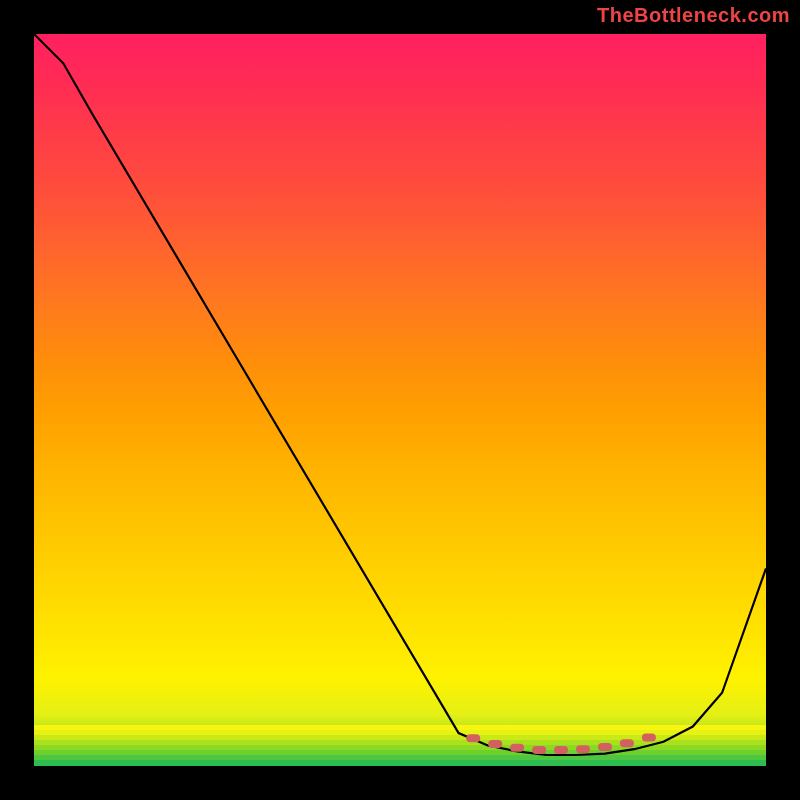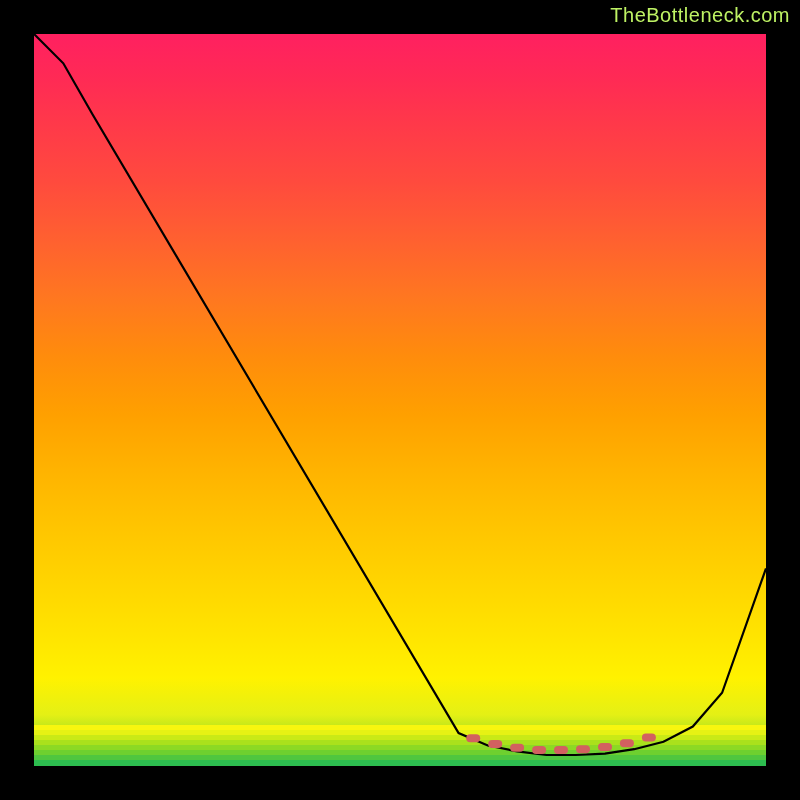--- a/index.html
+++ b/index.html
@@ -3,23 +3,23 @@
 <meta charset="utf-8">
 <style>
   * { margin: 0; padding: 0; box-sizing: border-box; }
   html, body { width: 800px; height: 800px; overflow: hidden; }
   body { background: #000; font-family: Arial, sans-serif; position: relative; }
 
   .watermark {
     position: absolute;
     top: 4px;
     right: 10px;
-    color: #bef264;
+    color: #ef4444;
     font-size: 20px;
-    font-weight: normal;
+    font-weight: bold;
     letter-spacing: 0.5px;
     z-index: 3;
   }
 
   .plot-area {
     position: absolute;
     left: 34px;
     top: 34px;
     width: 732px;
     height: 732px;

